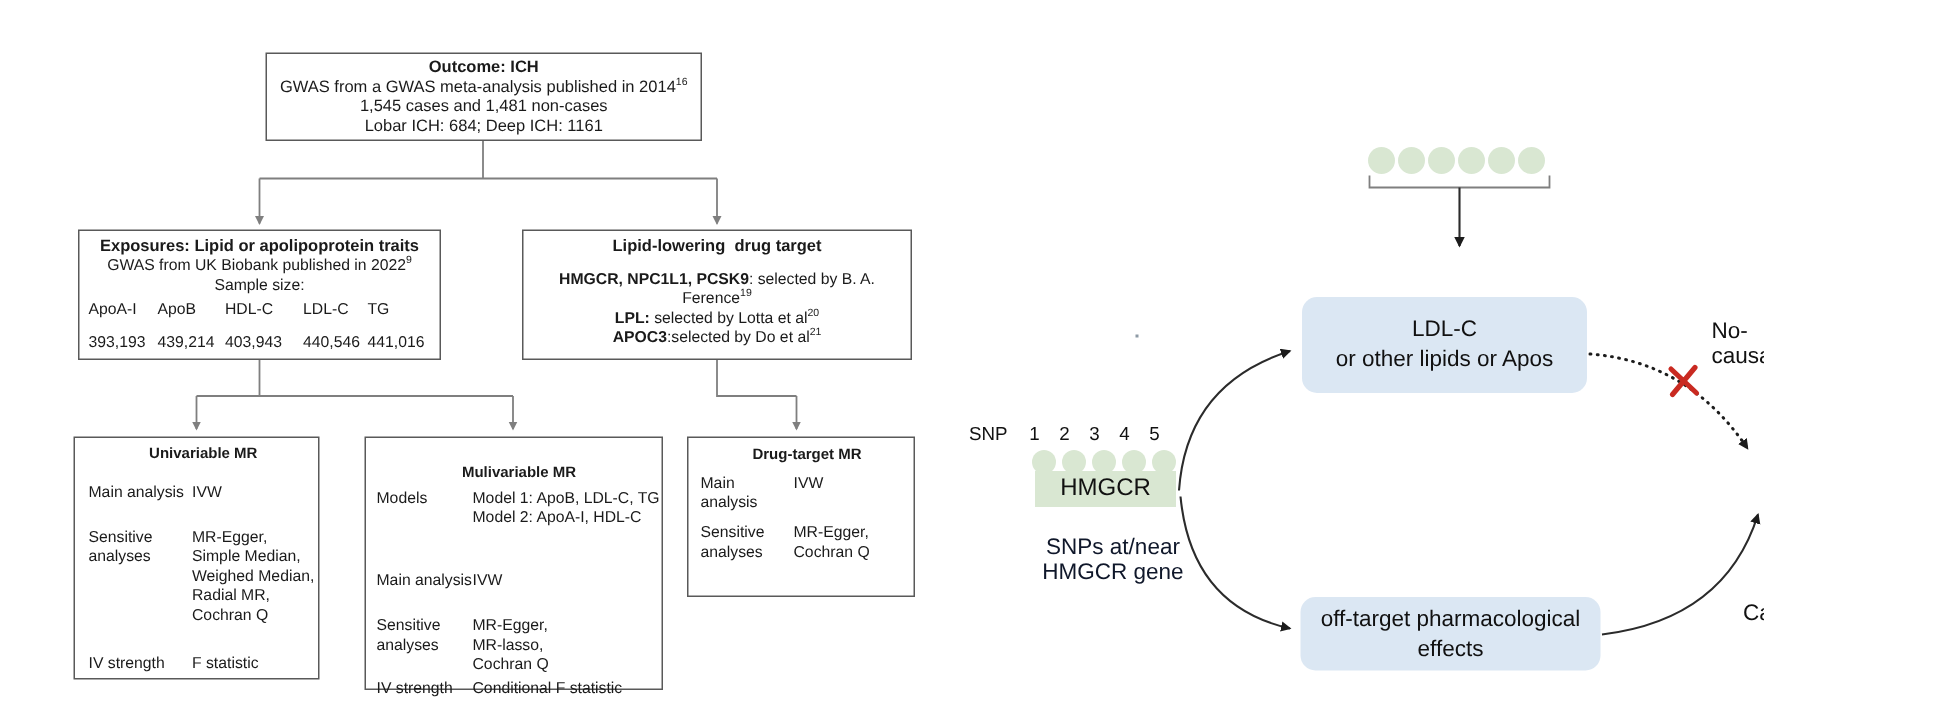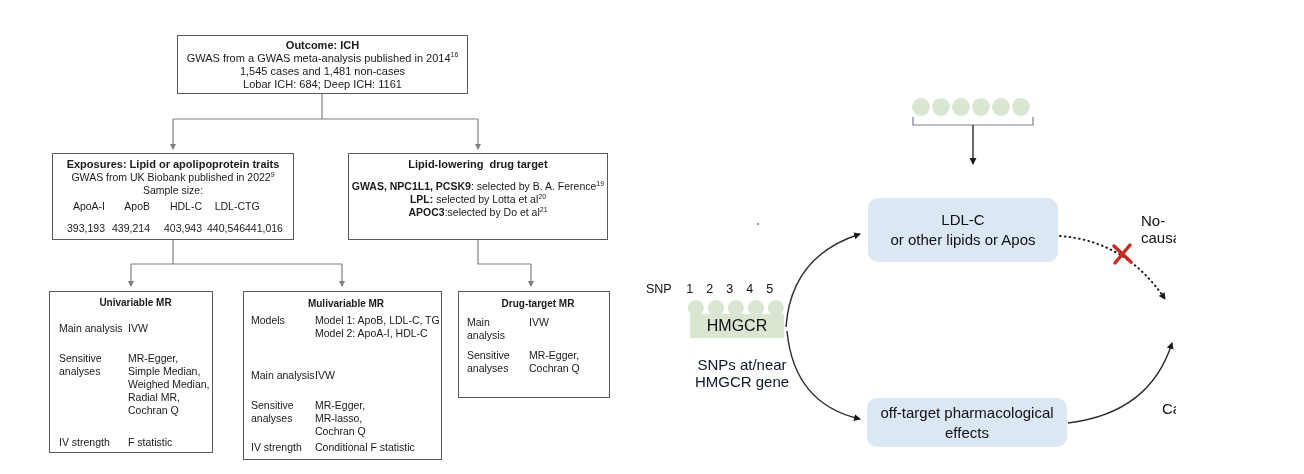--- a/index.html
+++ b/index.html
@@ -22,34 +22,34 @@
   .fbox{position:absolute;border:1px solid var(--c-border);background:#fff;box-sizing:border-box;
         font-size:10.5px;line-height:13px;}
   .fbox .ftitle{font-weight:bold;text-align:center;font-size:11px;}
   .fbox .fline{text-align:center;}
   sup{font-size:7px;line-height:0;}
   .outcome{left:177px;top:35px;width:291px;height:59px;padding-top:3px;font-size:11px;}
   .exposures{left:52px;top:153px;width:242px;height:87px;padding-top:4px;}
   .drugbox{left:348px;top:153px;width:260px;height:87px;padding-top:4px;}
   .gap9{margin-top:9px;}
   .cols{display:flex;padding-left:6px;text-align:left;}
-  .cols span{display:inline-block;text-align:right;}
+  .cols span{display:inline-block;}
   .cols .c0{width:46px;} .cols .c1{width:45px;} .cols .c2{width:52px;} .cols .c3{width:43px;}
   .traits{margin-top:3px;} .sizes{margin-top:9px;}
 
   .mrbox{position:absolute;border:1px solid var(--c-border);background:#fff;box-sizing:border-box;
          font-size:10.5px;line-height:13px;}
   .mrbox .ftitle{font-weight:bold;text-align:center;font-size:10px;}
   .row{display:flex;}
   .lbl{flex:none;}
   .val{white-space:pre;}
   .uni{left:49px;top:291px;width:164px;height:162px;padding:4px 0 0 9px;}
   .uni .lbl{width:69px;}
   .uni .r1{margin-top:13px;} .uni .r2{margin-top:17px;} .uni .r3{margin-top:19px;}
-  .multi{left:243px;top:291px;width:199px;height:169px;padding:5px 0 0 7px;}
+  .multi{left:243px;top:291px;width:199px;height:169px;padding:17px 0 0 7px;}
   .multi .lbl{width:64px;}
   .multi .r1{margin-top:4px;} .multi .r2{margin-top:29px;} .multi .r3{margin-top:17px;} .multi .r4{margin-top:3px;}
   .dmr{left:458px;top:291px;width:152px;height:107px;padding:5px 0 0 8px;}
   .dmr .lbl{width:62px;}
   .dmr .r1{margin-top:6px;} .dmr .r2{margin-top:7px;}
 
   
   .dtitle{position:absolute;left:745px;top:34px;width:500px;text-align:center;
           font-size:15px;line-height:20px;white-space:pre-line;color:#111;}
   .dots{position:absolute;display:flex;}
@@ -130,21 +130,21 @@
       <span class="c0">393,193</span>
       <span class="c1">439,214</span>
       <span class="c2">403,943</span>
       <span class="c3">440,546</span>
       <span class="c4">441,016</span>
     </div>
   </div>
 
   <div class="fbox drugbox">
     <div class="ftitle">Lipid-lowering&nbsp; drug target</div>
-    <div class="fline gap9"><b>GWAS, NPC1L1, PCSK9</b><span>: selected by B. A. Ference</span><sup>19</sup></div>
+    <div class="fline gap9"><b>HMGCR, NPC1L1, PCSK9</b><span>: selected by B. A. Ference</span><sup>19</sup></div>
     <div class="fline"><b>LPL:</b><span> selected by Lotta et al</span><sup>20</sup></div>
     <div class="fline"><b>APOC3</b><span>:selected by Do et al</span><sup>21</sup></div>
   </div>
 
   <div class="mrbox uni">
     <div class="ftitle">Univariable MR</div>
     <div class="row r1">
       <div class="lbl">Main analysis</div>
       <div class="val">IVW</div>
     </div>

